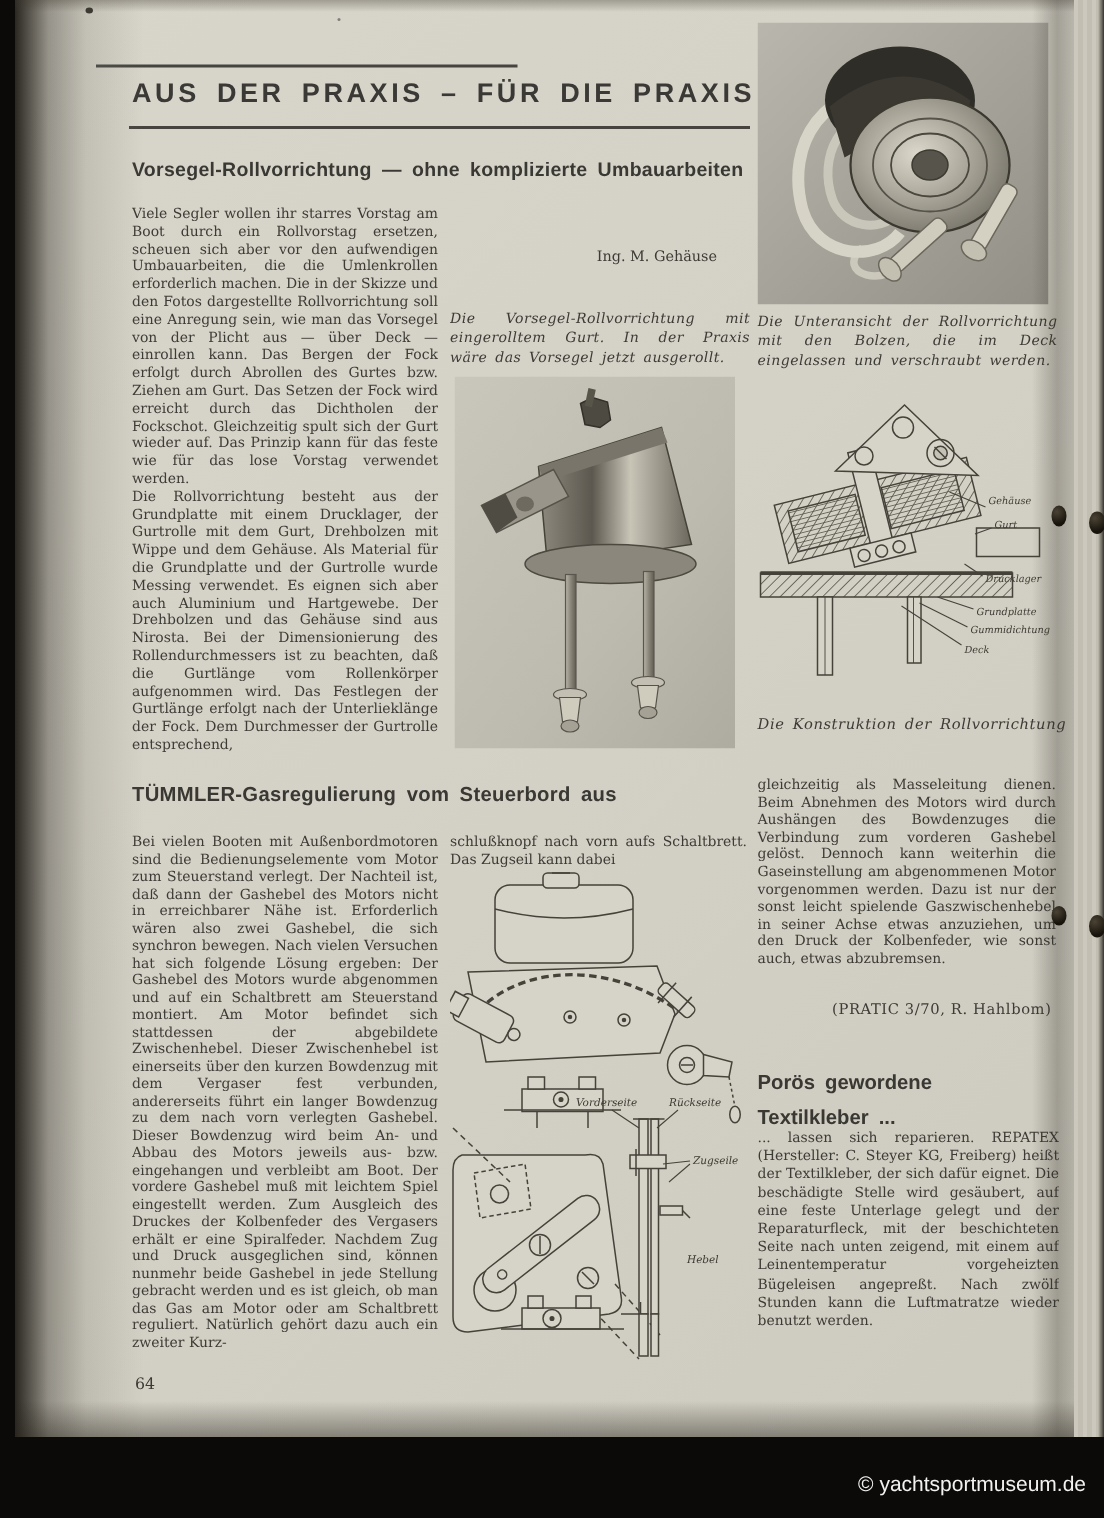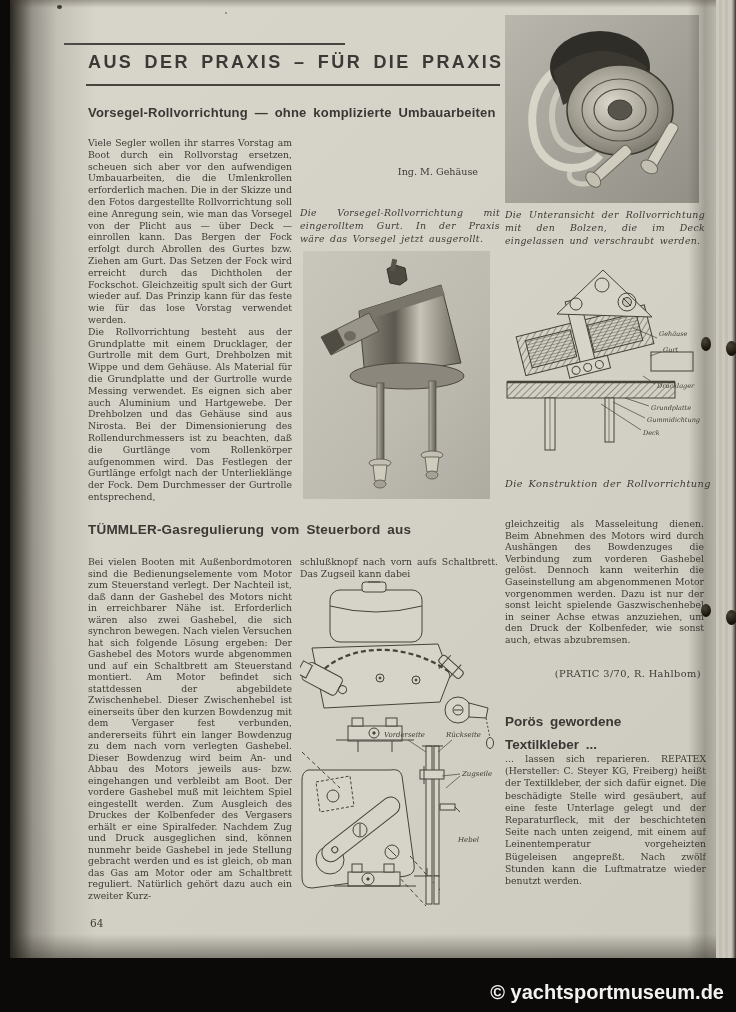--- a/index.html
+++ b/index.html
@@ -31,21 +31,21 @@
   
   .body-col{font-size:9.3px;line-height:11.8px;text-align:justify;overflow:hidden;color:#3c3b35;}
   .body-col p{margin:0;}
   .caption{font-style:italic;font-size:9.4px;line-height:13px;text-align:justify;
            letter-spacing:.3px;word-spacing:2px;color:#3c3b35;overflow:hidden;}
   .caption-line{font-style:italic;font-size:9.8px;letter-spacing:.4px;word-spacing:2px;
                 color:#3c3b35;white-space:nowrap;}
   .byline{font-size:9.6px;color:#3c3b35;text-align:right;}
   .credit{font-size:9.8px;color:#3c3b35;text-align:right;letter-spacing:.4px;}
   .pagenum{font-size:10.5px;color:#3b3a34;}
-  #watermark{font-family:"Liberation Sans",sans-serif;font-weight:700;font-size:20px;
+  #watermark{font-family:"Liberation Sans",sans-serif;font-weight:400;font-size:14px;
              color:#f2f2f0;right:12px;top:981px;}
   .speck{background:#2c2a24;border-radius:50%;}
   svg text{font-family:"DejaVu Serif",serif;font-style:italic;fill:#3d3b33;}
 </style>
 </head>
 <body>
 
 <div id="stage">
 
   <div id="paper" class="abs">

